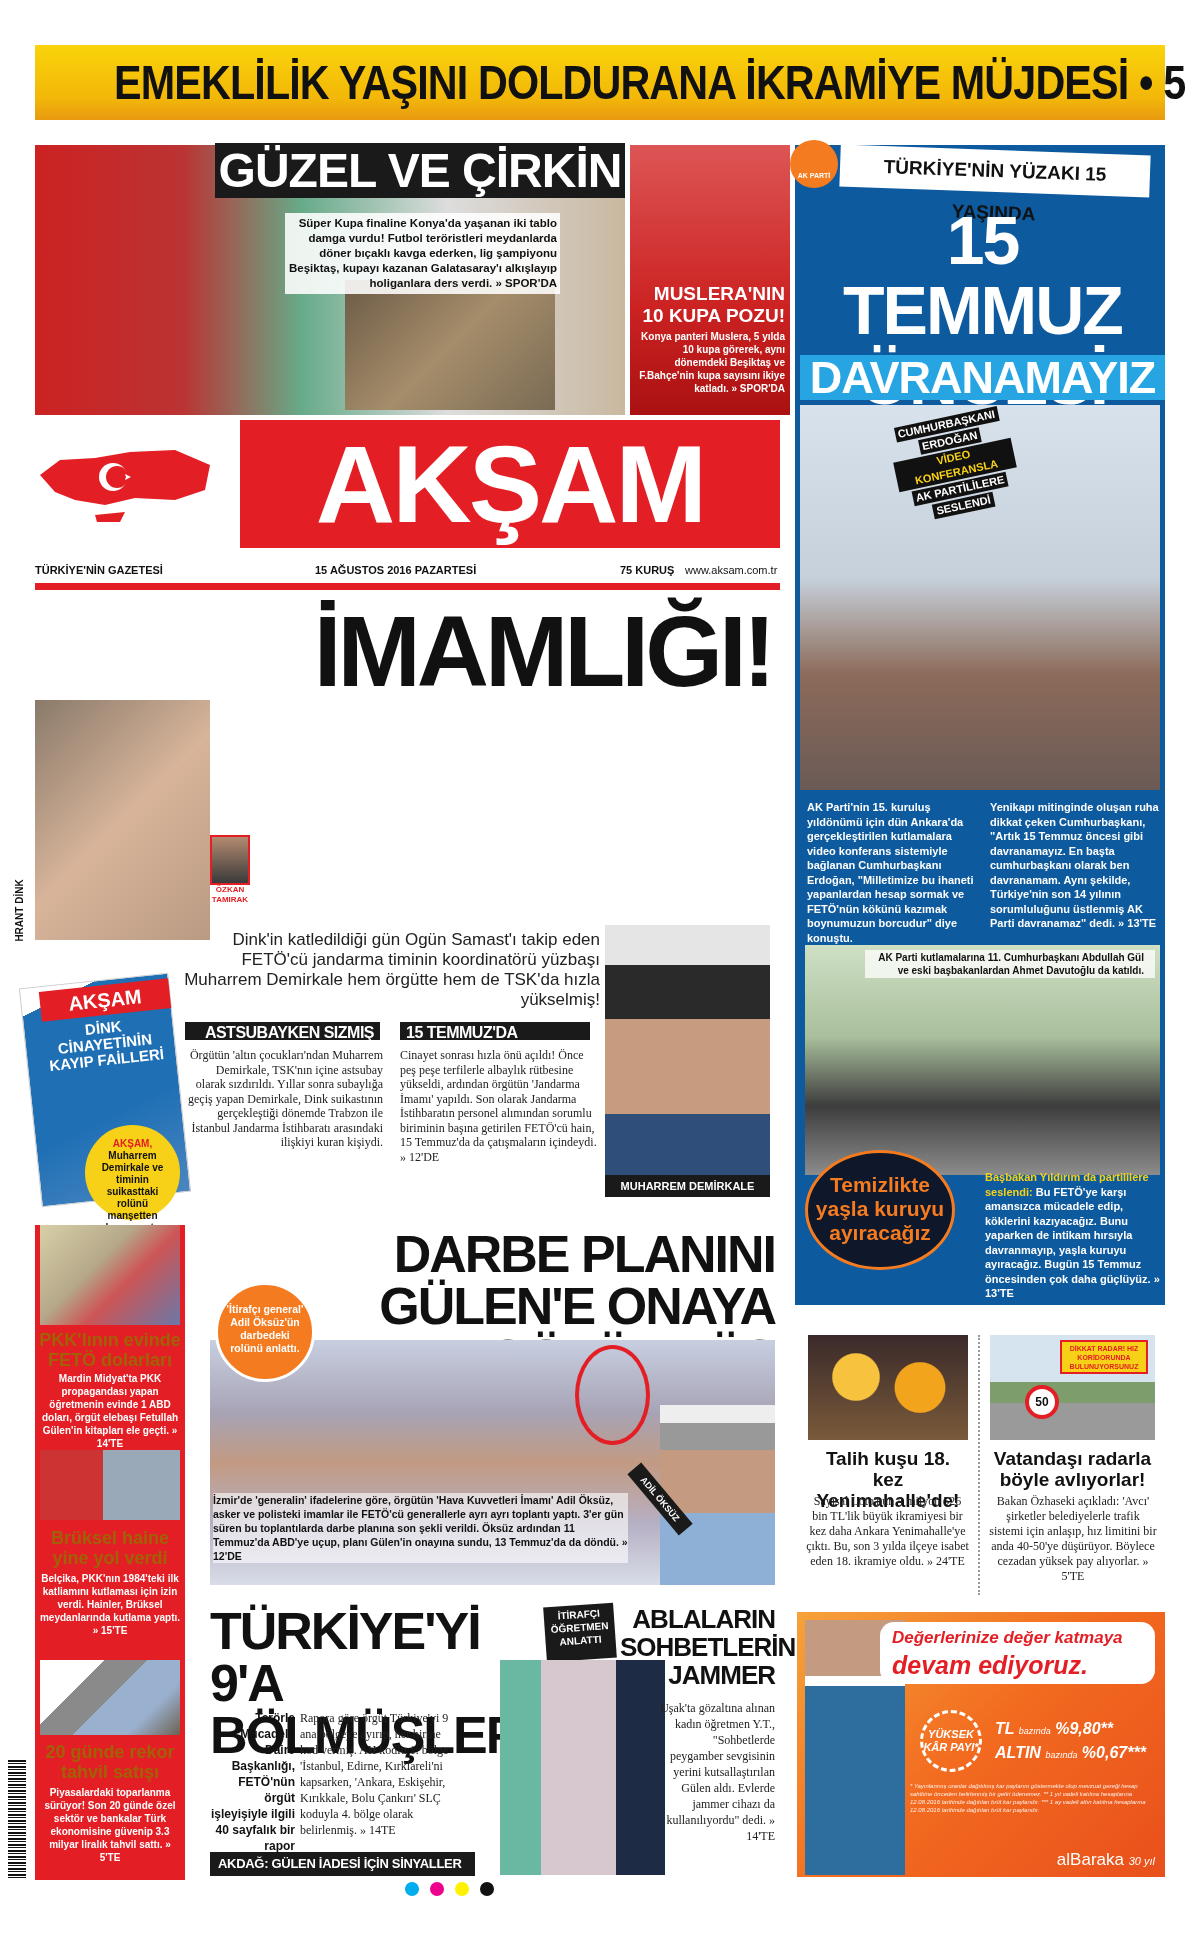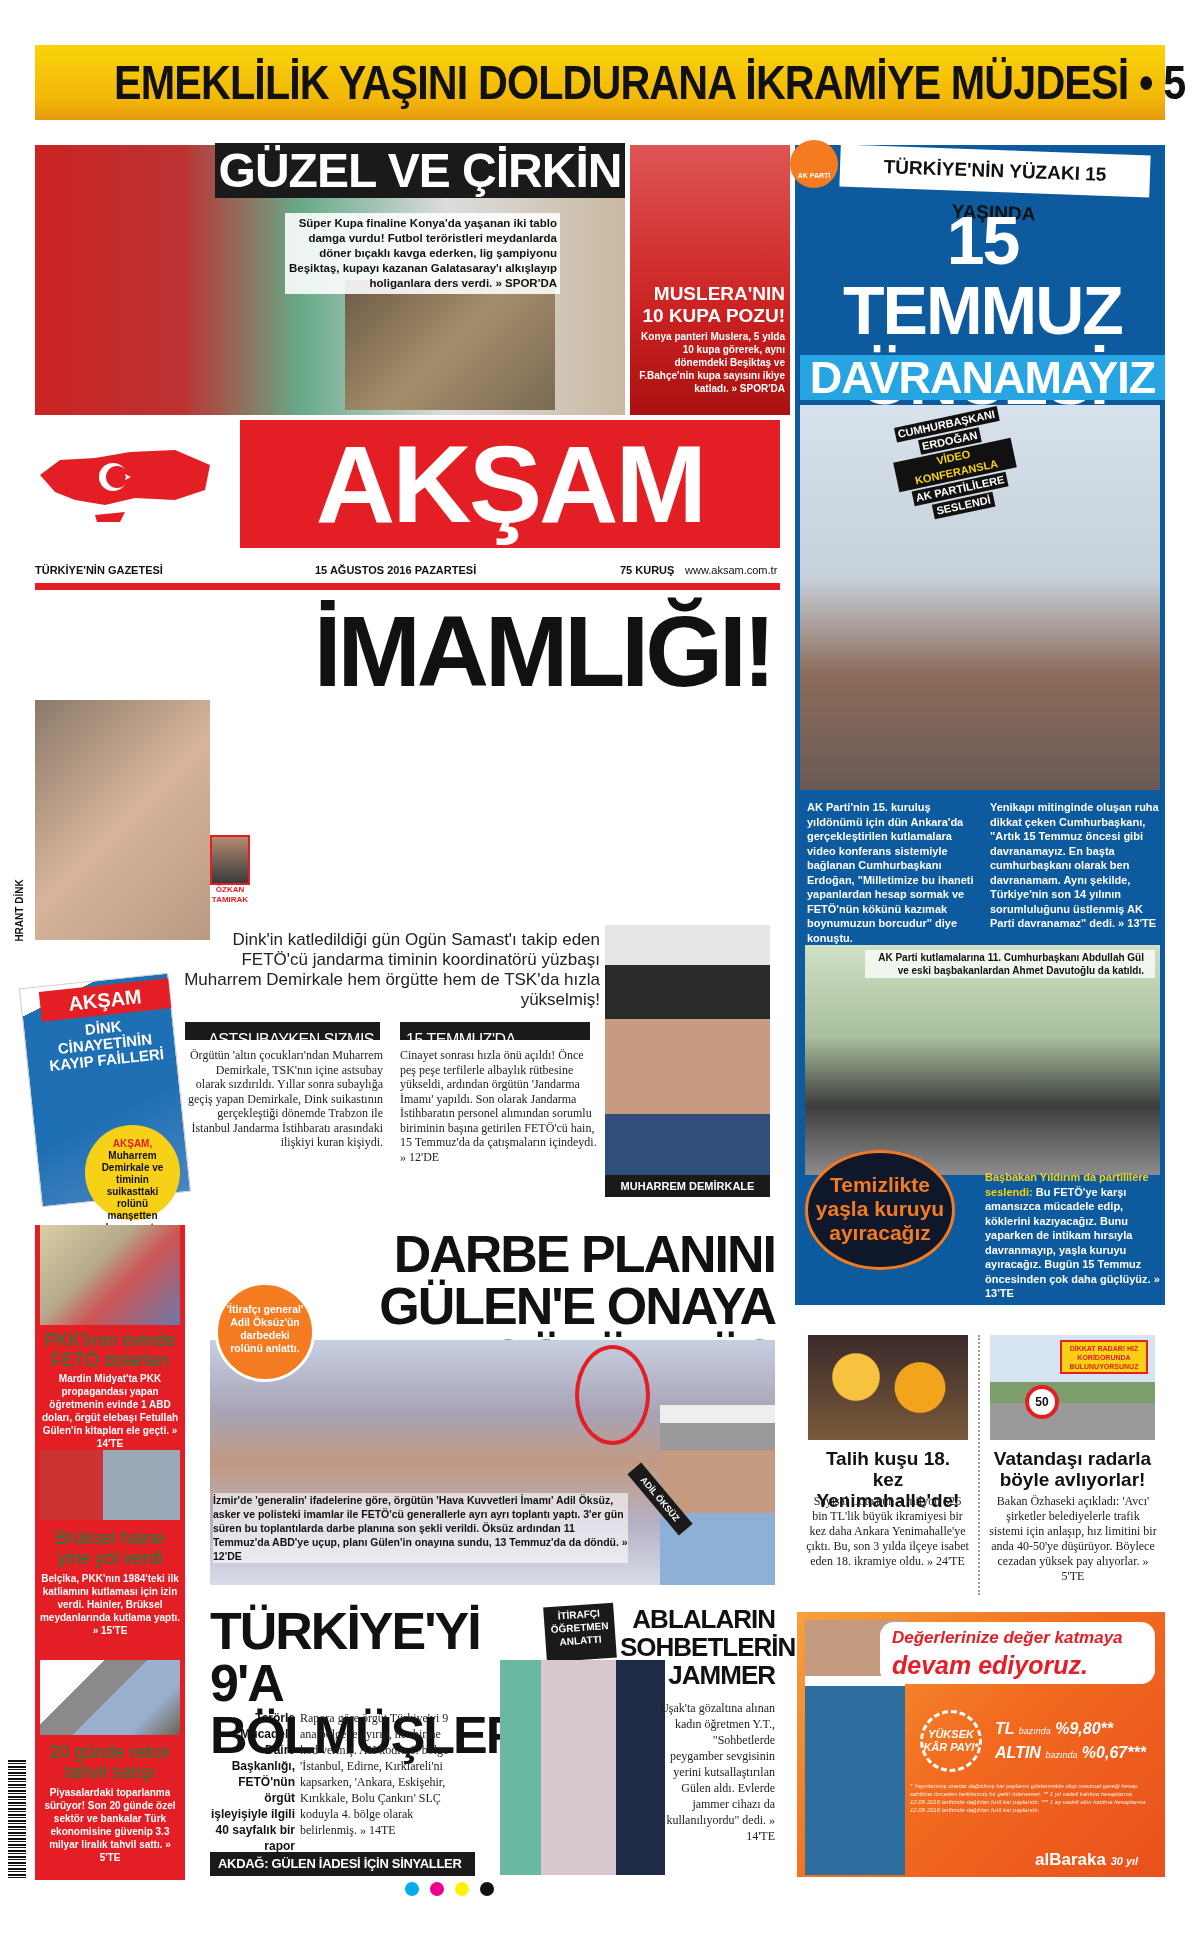--- a/index.html
+++ b/index.html
@@ -45,35 +45,35 @@
 #hrant-photo{left:35px;top:700px;width:175px;height:240px;background:linear-gradient(135deg,#8a7a6a,#d7b49a 50%,#b99a82)}
 #hrant-label{left:-12px;top:905px;font-size:10px;font-weight:bold;transform:rotate(-90deg)}
 #ozkan-photo{left:210px;top:835px;width:40px;height:50px;background:linear-gradient(#b38a70,#3a3a3a);border:2px solid #e31e24}
 #ozkan-label{left:205px;top:885px;width:50px;font-size:8px;font-weight:bold;color:#e31e24;text-align:center;line-height:10px}
 #deck{left:180px;top:930px;width:420px;font-size:17px;line-height:20px;text-align:right;color:#222}
 #paper-photo{left:30px;top:980px;width:150px;height:220px;background:linear-gradient(160deg,#fff 0 10%,#1f6fb5 10% 60%,#4a86c0);transform:rotate(-6deg);border:1px solid #ccc}
 #paper-logo{left:40px;top:985px;width:130px;height:30px;background:#e31e24;color:#fff;font-size:20px;font-weight:900;transform:rotate(-6deg);text-align:center;line-height:30px}
 #paper-title{left:40px;top:1020px;width:130px;transform:rotate(-6deg);color:#fff;font-size:15px;font-weight:900;line-height:16px;text-align:center}
 #yellow-bubble{left:85px;top:1125px;width:95px;height:95px;border-radius:50%;background:#f7d117;font-size:10px;font-weight:bold;text-align:center;line-height:12px;padding:13px 6px}
 #yellow-bubble .red{color:#e31e24}
-.subhead{background:#1a1a1a;color:#fff;font-size:16px;font-weight:400;height:18px;line-height:22px;padding:7px 6px;letter-spacing:-.5px}
+.subhead{background:#1a1a1a;color:#fff;font-size:16px;font-weight:700;height:18px;line-height:22px;padding:0 6px;letter-spacing:-.5px}
 #sub1{left:185px;top:1022px;width:195px;text-align:right}
 #sub2{left:400px;top:1022px;width:190px}
 .serif{font-family:"Liberation Serif",serif;font-size:12px;line-height:14.5px;color:#222}
 #col1{left:183px;top:1048px;width:200px;text-align:right}
 #col2{left:400px;top:1048px;width:200px}
 #muharrem-photo{left:605px;top:925px;width:165px;height:270px;background:linear-gradient(180deg,#e5e5e5 0 15%,#2a2a2a 15% 35%,#c79b80 35% 70%,#2f4f7a 70%)}
 #muharrem-label{left:605px;top:1175px;width:165px;height:22px;background:#1a1a1a;color:#fff;font-size:11px;font-weight:bold;text-align:center;line-height:22px}
 
 #left-col{left:35px;top:1225px;width:150px;height:655px;background:#e31e24}
 .lphoto{position:absolute;left:40px;width:140px}
 #dollar-photo{top:1225px;height:100px;background:linear-gradient(135deg,#d8cfa6,#b5a88a 40%,#c55 60%,#6a78a8)}
 #flag-photo{top:1450px;height:70px;background:linear-gradient(90deg,#c33 0 45%,#9aa9b8 45%)}
 #money-photo{top:1660px;height:75px;background:linear-gradient(135deg,#fff 0 30%,#8a8a8a 30% 50%,#9ab0cf 50% 75%,#6c6252)}
-.lhead{position:absolute;left:38px;width:144px;color:#15803d;font-size:18px;font-weight:normal;text-align:center;line-height:20px}
+.lhead{position:absolute;left:38px;width:144px;color:#a16207;font-size:18px;font-weight:bold;text-align:center;line-height:20px}
 .ltext{position:absolute;left:38px;width:144px;color:#fff;font-size:10px;font-weight:bold;text-align:center;line-height:13px}
 
 #darbe-head{left:200px;top:1228px;width:575px;font-size:52px;font-weight:900;line-height:52px;text-align:right;letter-spacing:-2px}
 #darbe-bubble{left:215px;top:1282px;width:100px;height:100px;border-radius:50%;background:#f47b20;color:#fff;font-size:10.5px;font-weight:bold;line-height:13px;text-align:center;padding:18px 8px;border:3px solid #fff}
 #darbe-photo{left:210px;top:1340px;width:565px;height:245px;background:linear-gradient(180deg,#c7cfe0 0%,#a7a3b5 30%,#c29a82 50%,#b6b0c4 75%,#d8dde8 100%)}
 #red-circle{left:575px;top:1345px;width:75px;height:100px;border:4px solid #e31e24;border-radius:50%}
 #oksuz-photo{left:660px;top:1405px;width:115px;height:180px;background:linear-gradient(180deg,#eee 0 10%,#999 10% 25%,#c49a80 25% 60%,#8fb0d6 60%)}
 #oksuz-label{left:620px;top:1490px;width:80px;height:18px;background:#1a1a1a;color:#fff;font-size:9px;font-weight:bold;text-align:center;line-height:18px;transform:rotate(50deg)}
 #darbe-text{left:213px;top:1493px;width:415px;font-size:10.5px;font-weight:bold;line-height:14px;background:rgba(255,255,255,.6)}
 
@@ -101,21 +101,21 @@
 
 #ad{left:797px;top:1612px;width:368px;height:265px;background:linear-gradient(135deg,#f6a23a,#f26a1f 50%,#e9501c)}
 #ad-man{left:805px;top:1620px;width:100px;height:255px;background:linear-gradient(180deg,#c49a80 0 22%,#fff 22% 26%,#2d6e9e 26%)}
 #ad-slogan{left:880px;top:1622px;width:275px;height:62px;background:#fff;border-radius:14px;padding:4px 12px}
 #ad-slogan .l1{color:#e31e24;font-size:17px;font-weight:bold;font-style:italic;line-height:24px}
 #ad-slogan .l2{color:#e31e24;font-size:25px;font-weight:bold;font-style:italic;line-height:30px}
 #ad-badge{left:920px;top:1710px;width:62px;height:62px;border-radius:50%;border:3px dashed #fff;color:#fff;font-size:11px;font-weight:bold;text-align:center;line-height:13px;padding-top:15px;font-style:italic}
 #ad-rates{left:995px;top:1718px;width:165px;color:#fff;font-style:italic;font-weight:bold;font-size:16px;line-height:22px}
 #ad-rates small{font-size:9px;font-weight:normal}
 #ad-fine{left:910px;top:1782px;width:250px;color:#fff;font-size:6px;line-height:8px;font-style:italic;opacity:.9}
-#ad-brand{left:1035px;top:1850px;width:120px;color:#fff;font-size:17px;font-weight:bold;text-align:left}
+#ad-brand{left:1035px;top:1850px;width:120px;color:#fff;font-size:17px;font-weight:normal;text-align:right}
 .barcode{left:8px;top:1760px;width:18px;height:120px;background:repeating-linear-gradient(180deg,#111 0 2px,#fff 2px 3px,#111 3px 4px,#fff 4px 6px)}
 </style>
 </head>
 <body>
 
 <div id="top-banner" class="abs">
     <span>EMEKLİLİK YAŞINI DOLDURANA İKRAMİYE MÜJDESİ • 5</span>
   </div>
 
 <div id="sport-photo" class="abs"></div>

